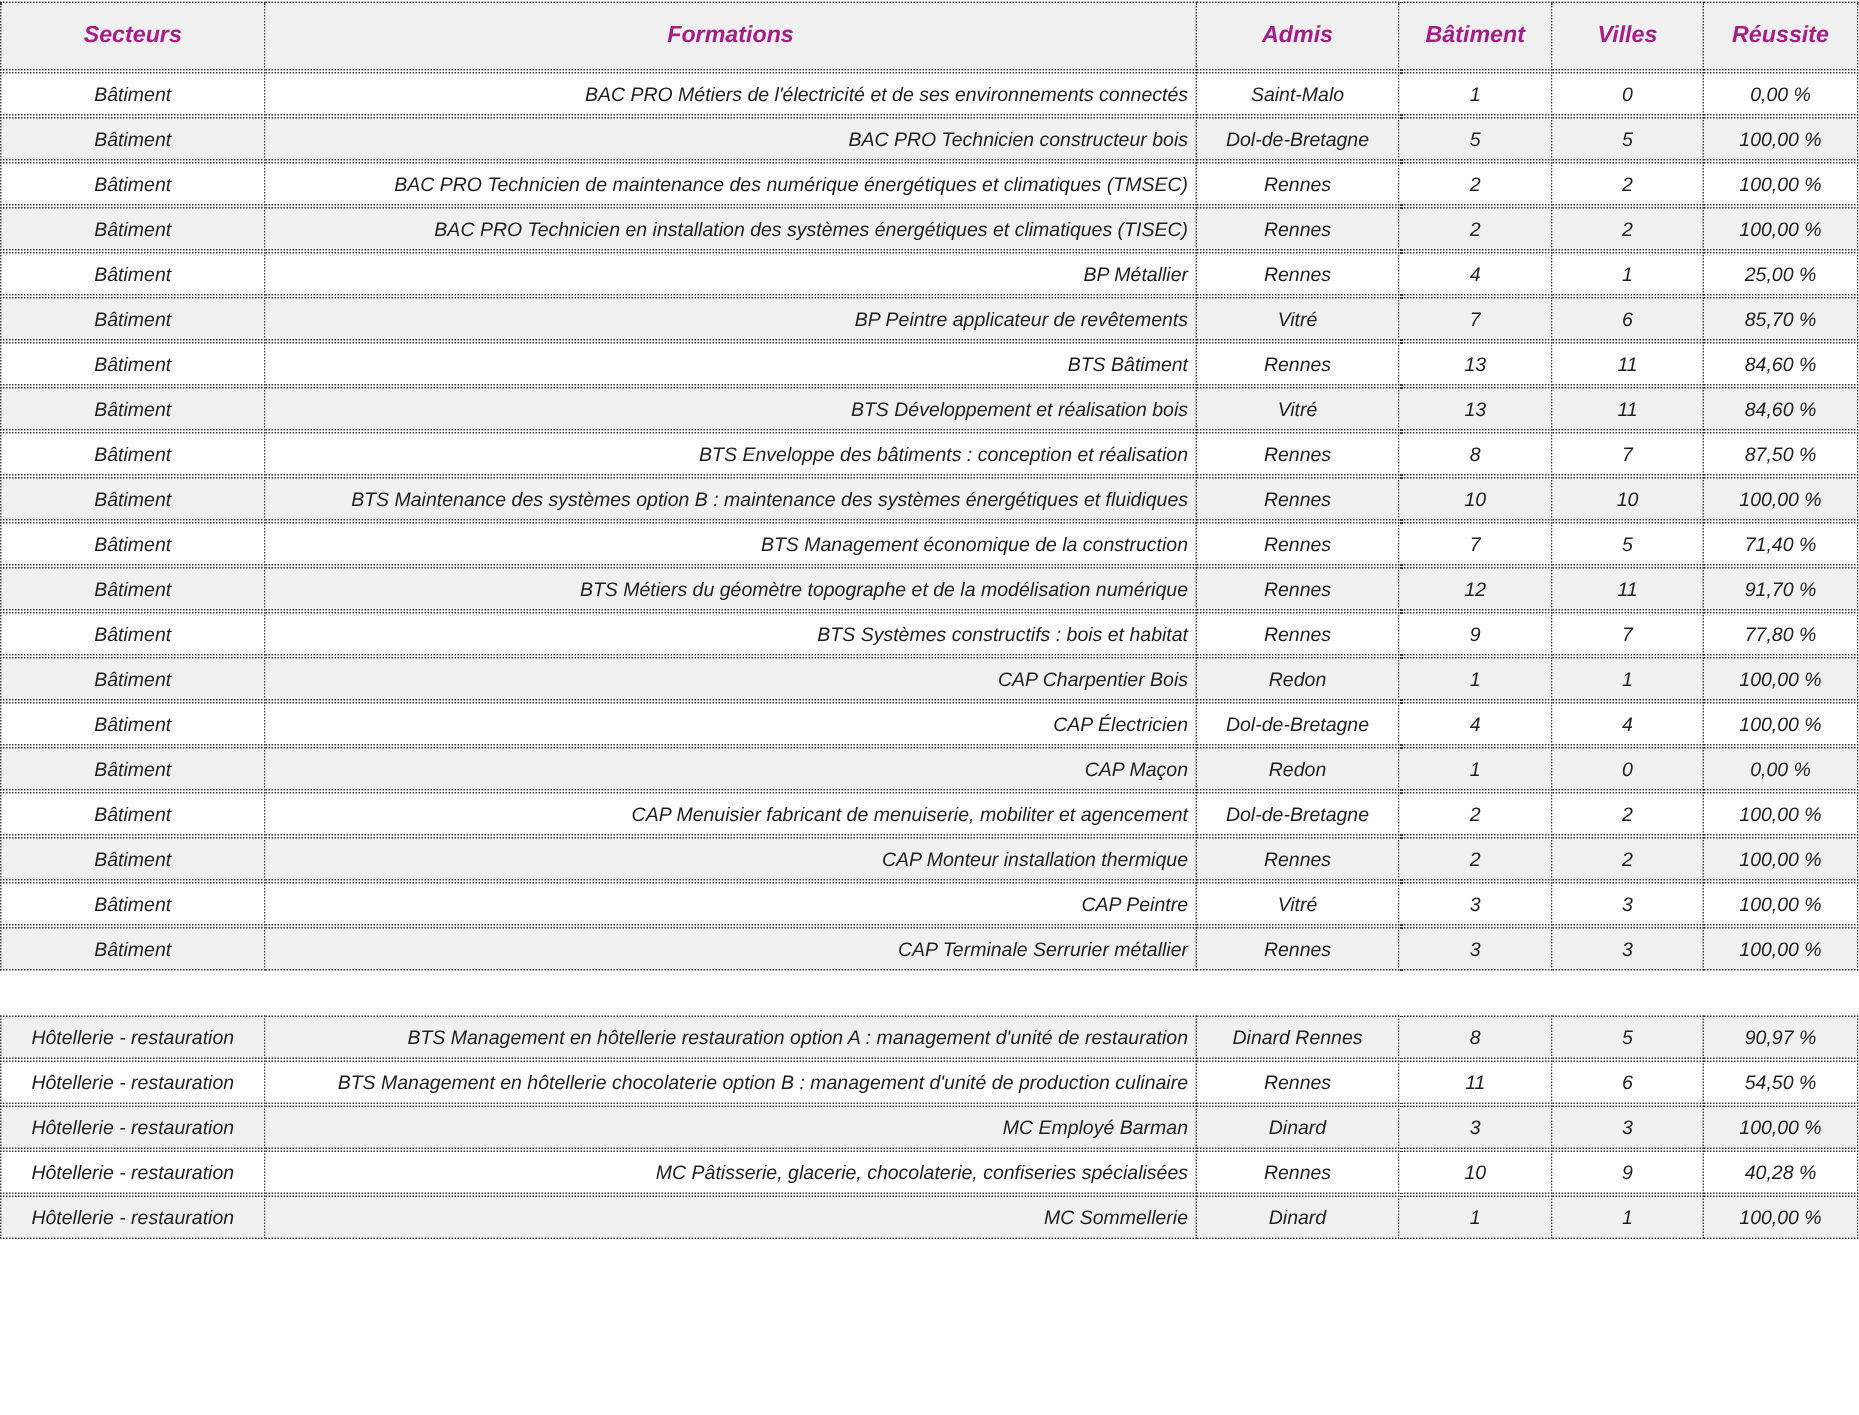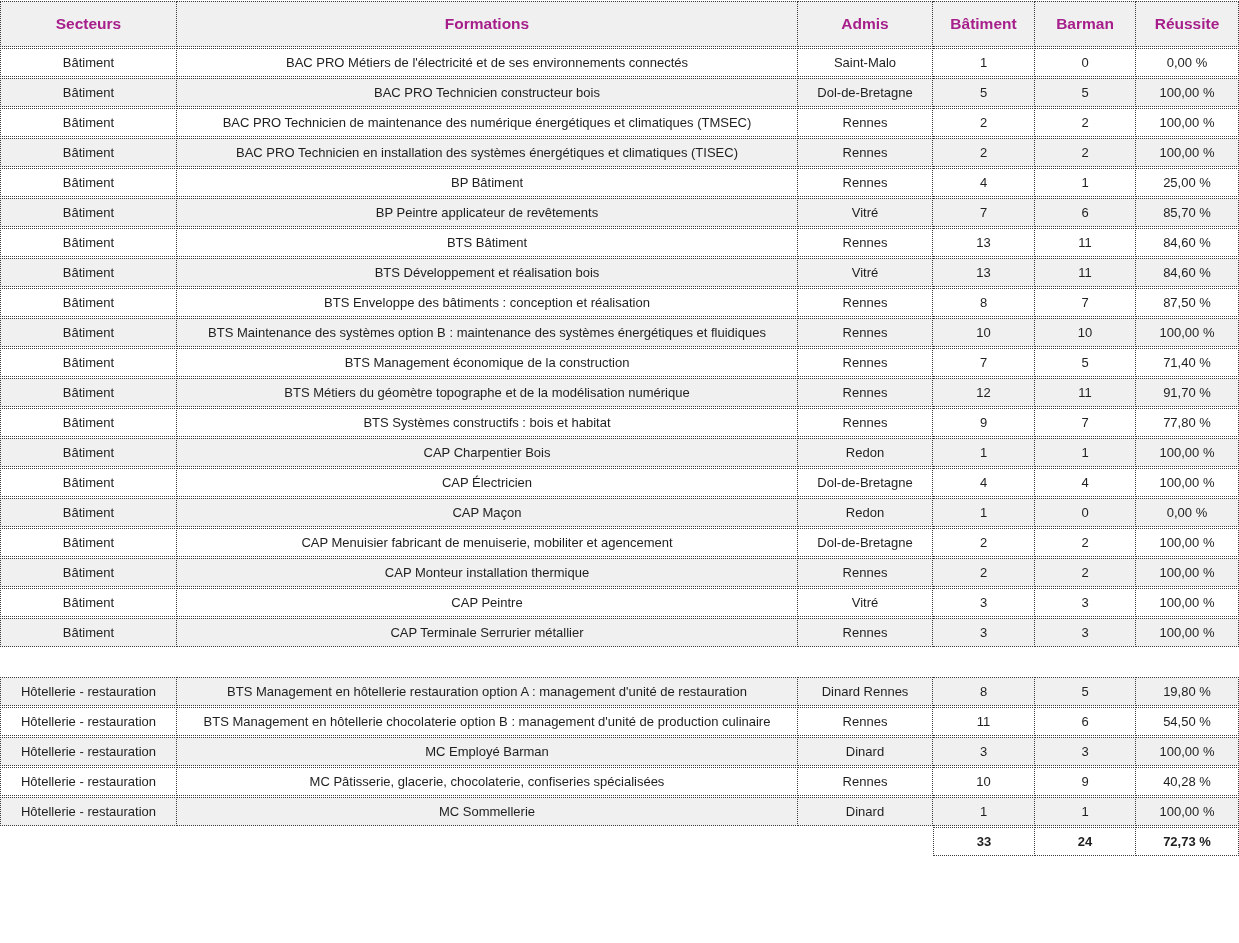--- a/index.html
+++ b/index.html
@@ -14,20 +14,21 @@
     width:1239px;
     background:#ffffff;
     font-family:"Liberation Sans", sans-serif;
     color:var(--text);
   }
   table.results{
     border-collapse:separate;
     border-spacing:0 1px;
     table-layout:fixed;
     width:1239px;
+    font-style:italic;
   }
   table.results.second{margin-top:28px;}
   th,td{
     border-top:1px dotted var(--border);
     border-bottom:1px dotted var(--border);
     border-right:1px dotted var(--border);
     overflow:hidden;
     white-space:nowrap;
     vertical-align:middle;
     font-size:13px;
@@ -38,21 +39,21 @@
   th.c0,td.c0{border-left:1px dotted var(--border);}
   th{
     height:46px;
     background:var(--stripe);
     color:var(--header-text);
     font-size:15.5px;
     font-weight:bold;
     text-align:center;
   }
   td.c0,td.c2,td.c3,td.c4,td.c5{text-align:center;}
-  td.c1{text-align:center;padding:0 5px;margin-top:19px;}
+  td.c1{text-align:right;padding:0 5px;margin-top:19px;}
   tr.stripe td{background:var(--stripe);}
   td.empty{border:none;background:transparent;}
   td.total{font-weight:bold;}
   td.total.c3{border-left:1px dotted var(--border);}
 </style>
 </head>
 <body>
 
 <table class="results">
   <colgroup>
@@ -62,21 +63,21 @@
     <col style="width:102px">
     <col style="width:101px">
     <col style="width:103px">
   </colgroup>
   <thead>
     <tr>
       <th class="c0">Secteurs</th>
       <th class="c1">Formations</th>
       <th class="c2">Admis</th>
       <th class="c3">Bâtiment</th>
-      <th class="c4">Barman</th>
+      <th class="c4">Villes</th>
       <th class="c5">Réussite</th>
     </tr>
   </thead>
   <tbody>
       <tr>
         <td class="c0">Bâtiment</td>
         <td class="c1">BAC PRO Métiers de l'électricité et de ses environnements connectés</td>
         <td class="c2">Saint-Malo</td>
         <td class="c3">1</td>
         <td class="c4">0</td>
@@ -101,21 +102,21 @@
       <tr class="stripe">
         <td class="c0">Bâtiment</td>
         <td class="c1">BAC PRO Technicien en installation des systèmes énergétiques et climatiques (TISEC)</td>
         <td class="c2">Rennes</td>
         <td class="c3">2</td>
         <td class="c4">2</td>
         <td class="c5">100,00 %</td>
       </tr>
       <tr>
         <td class="c0">Bâtiment</td>
-        <td class="c1">BP Bâtiment</td>
+        <td class="c1">BP Métallier</td>
         <td class="c2">Rennes</td>
         <td class="c3">4</td>
         <td class="c4">1</td>
         <td class="c5">25,00 %</td>
       </tr>
       <tr class="stripe">
         <td class="c0">Bâtiment</td>
         <td class="c1">BP Peintre applicateur de revêtements</td>
         <td class="c2">Vitré</td>
         <td class="c3">7</td>
@@ -246,21 +247,21 @@
     <col style="width:101px">
     <col style="width:103px">
   </colgroup>
   <tbody>
       <tr class="stripe">
         <td class="c0">Hôtellerie - restauration</td>
         <td class="c1">BTS Management en hôtellerie restauration option A : management d'unité de restauration</td>
         <td class="c2">Dinard Rennes</td>
         <td class="c3">8</td>
         <td class="c4">5</td>
-        <td class="c5">19,80 %</td>
+        <td class="c5">90,97 %</td>
       </tr>
       <tr>
         <td class="c0">Hôtellerie - restauration</td>
         <td class="c1">BTS Management en hôtellerie chocolaterie option B : management d'unité de production culinaire</td>
         <td class="c2">Rennes</td>
         <td class="c3">11</td>
         <td class="c4">6</td>
         <td class="c5">54,50 %</td>
       </tr>
       <tr class="stripe">
@@ -280,22 +281,14 @@
         <td class="c5">40,28 %</td>
       </tr>
       <tr class="stripe">
         <td class="c0">Hôtellerie - restauration</td>
         <td class="c1">MC Sommellerie</td>
         <td class="c2">Dinard</td>
         <td class="c3">1</td>
         <td class="c4">1</td>
         <td class="c5">100,00 %</td>
       </tr>
-      <tr>
-        <td class="c0 empty"></td>
-        <td class="c1 empty"></td>
-        <td class="c2 empty"></td>
-        <td class="c3 total">33</td>
-        <td class="c4 total">24</td>
-        <td class="c5 total">72,73 %</td>
-      </tr>
     </tbody>
 </table>
 
 </body></html>

